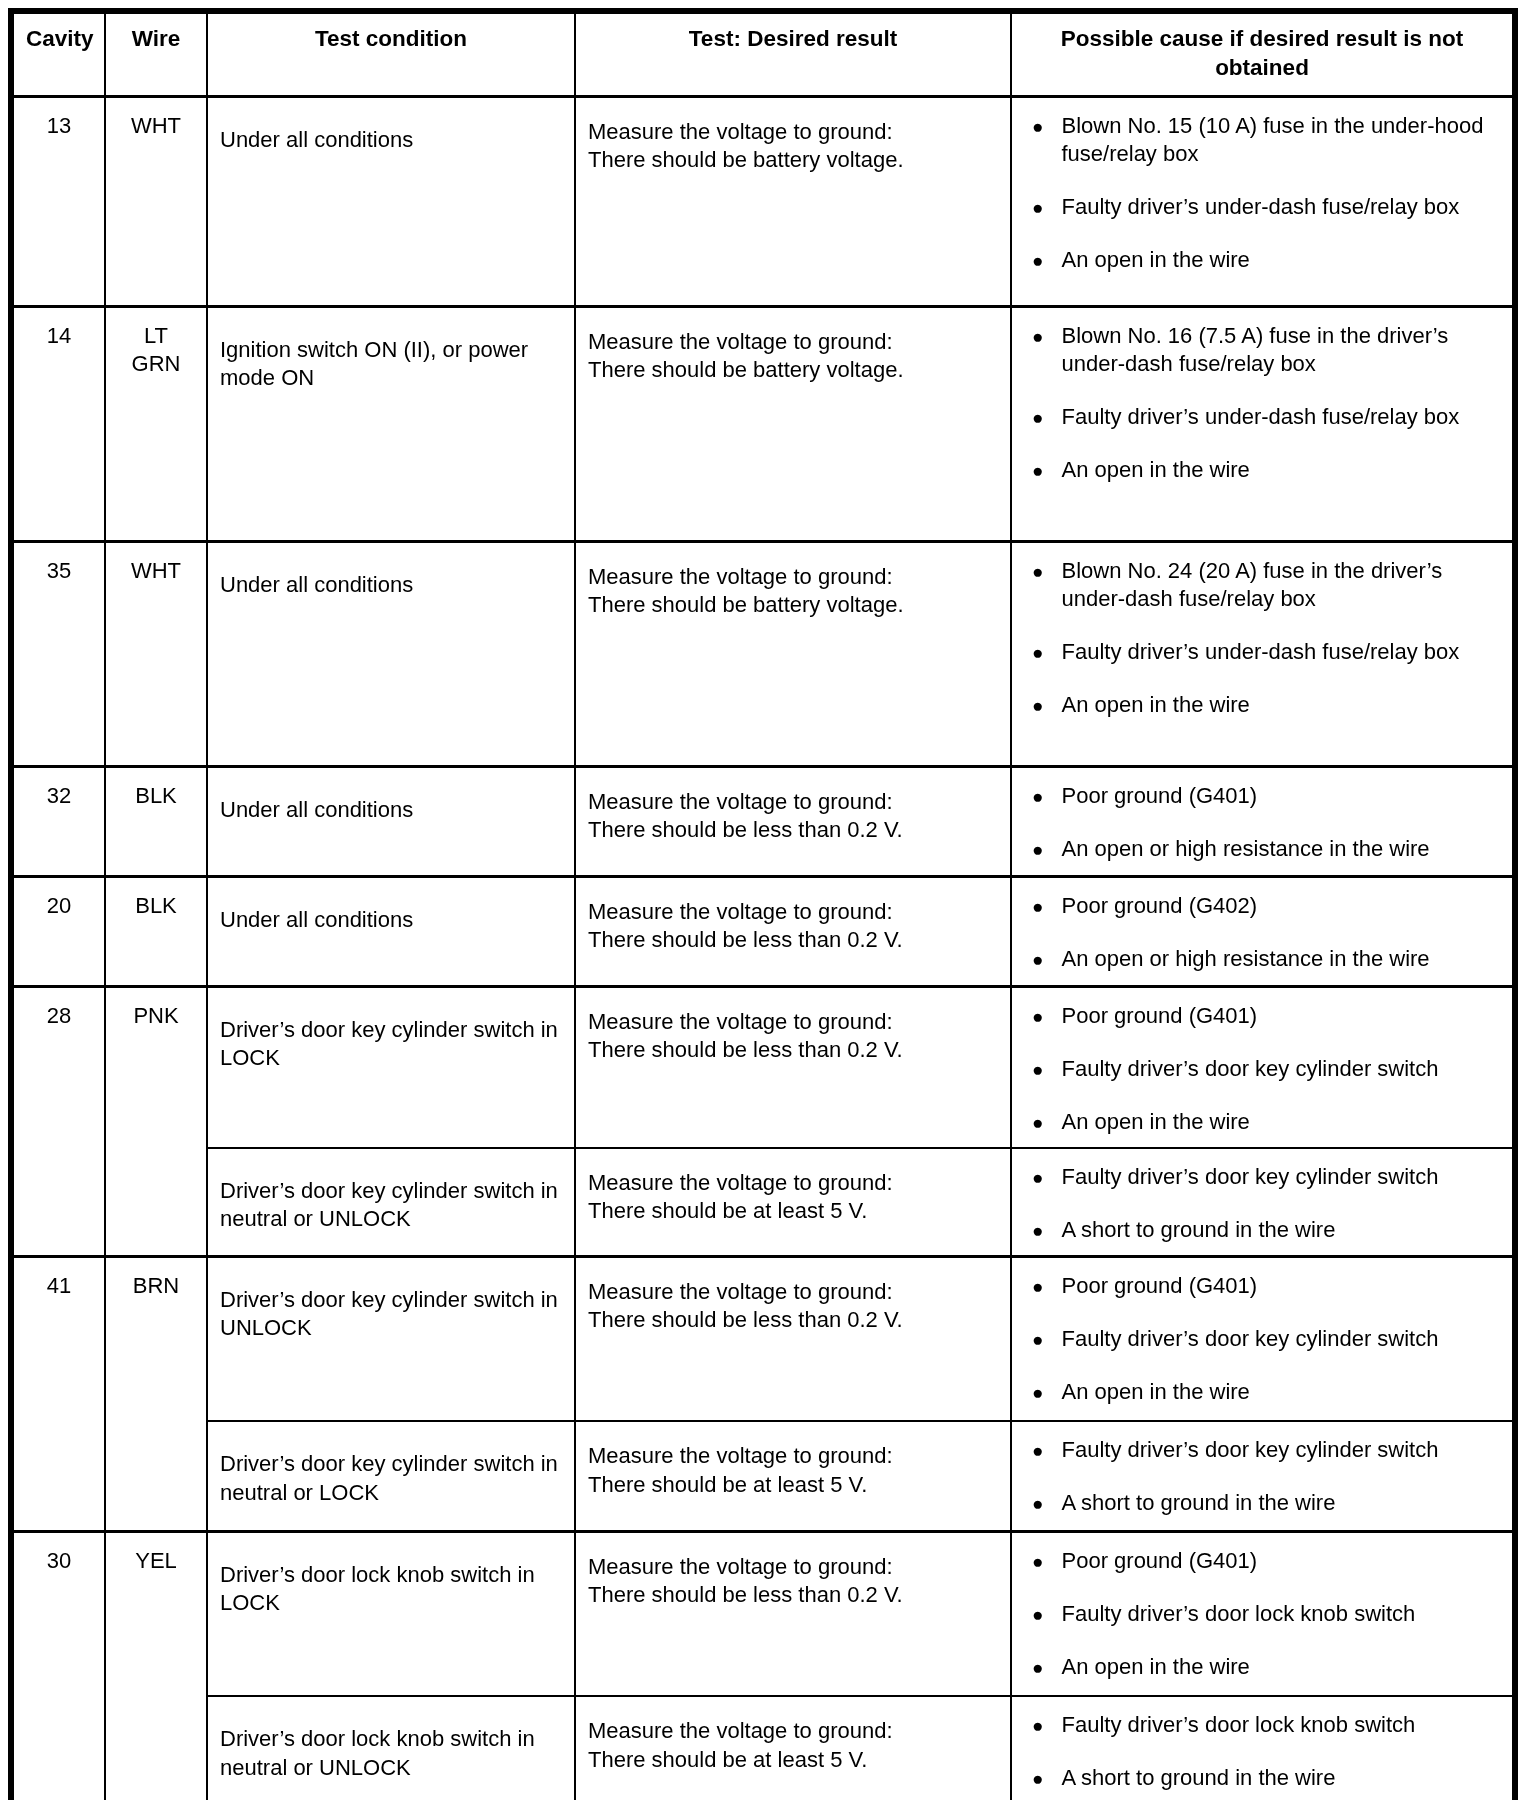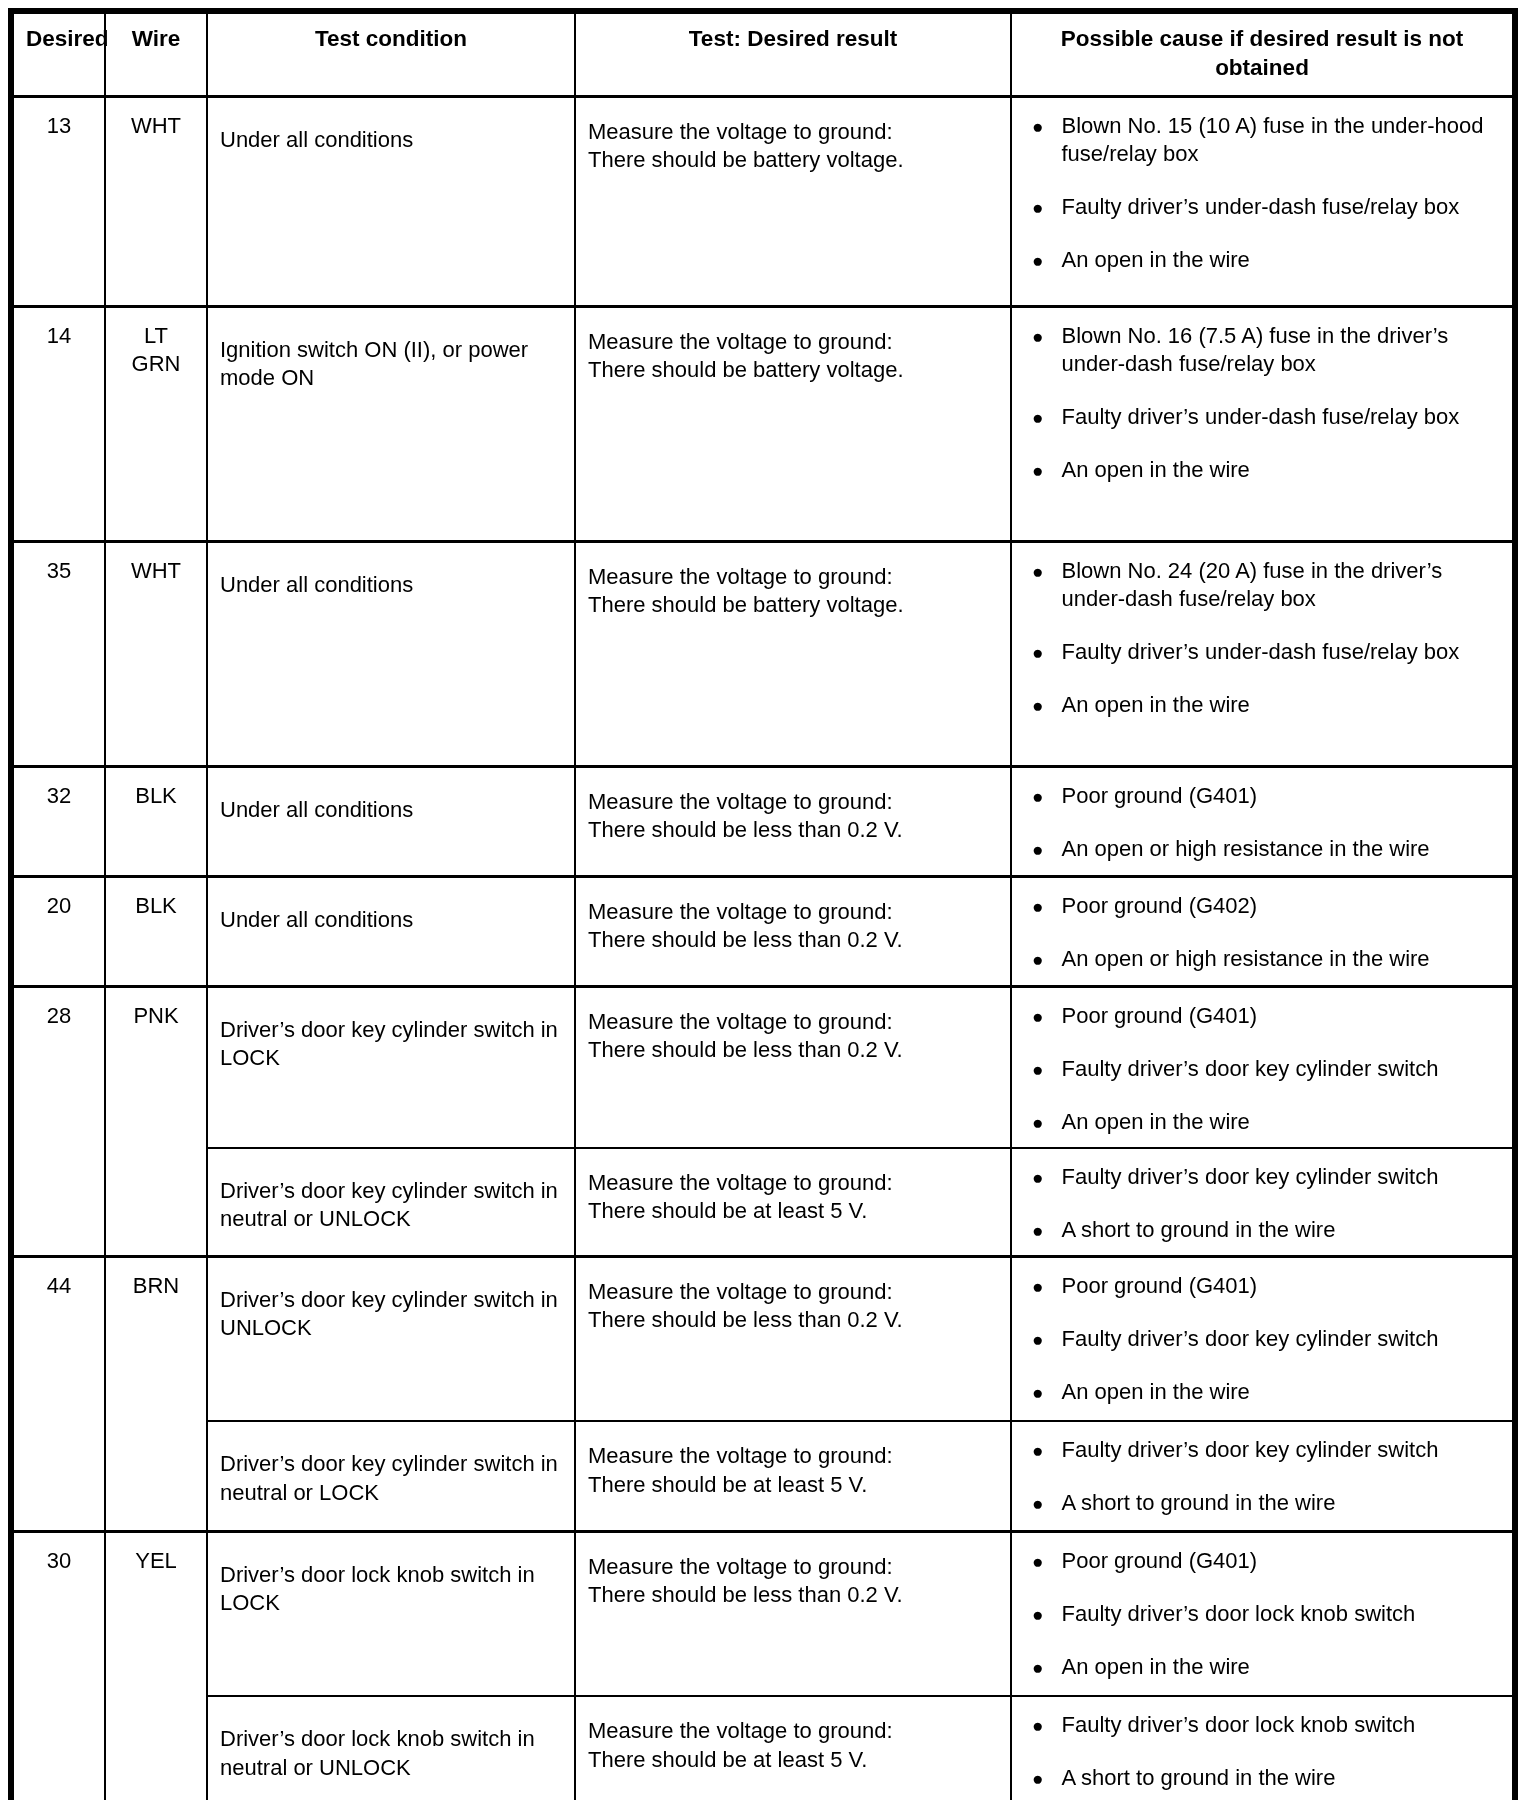--- a/index.html
+++ b/index.html
@@ -66,21 +66,21 @@
 <table class="diag">
   <colgroup>
     <col class="c-cavity">
       <col class="c-wire">
       <col class="c-cond">
       <col class="c-result">
       <col class="c-cause">
   </colgroup>
   <thead>
     <tr style="height:77px">
-      <th>Desired</th>
+      <th>Cavity</th>
       <th>Wire</th>
       <th>Test condition</th>
       <th>Test: Desired result</th>
       <th>Possible cause if desired result is not obtained</th>
     </tr>
   </thead>
   <tbody>
 
     <tr class="main" style="height:210px">
       <td class="cavity">13</td>
@@ -215,21 +215,21 @@
             <span class="txt">Faulty driver’s door key cylinder switch</span>
           </div>
         <div class="cause">
             <span class="bullet">●</span>
             <span class="txt">A short to ground in the wire</span>
           </div>
       </td>
     </tr>
 
     <tr class="main" style="height:165px">
-      <td class="cavity" rowspan="2">44</td>
+      <td class="cavity" rowspan="2">41</td>
       <td class="wire" rowspan="2">BRN</td>
       <td class="cond">Driver’s door key cylinder switch in UNLOCK</td>
       <td class="result">Measure the voltage to ground:
 There should be less than 0.2 V.</td>
       <td class="causes">
         <div class="cause">
             <span class="bullet">●</span>
             <span class="txt">Poor ground (G401)</span>
           </div>
         <div class="cause">

